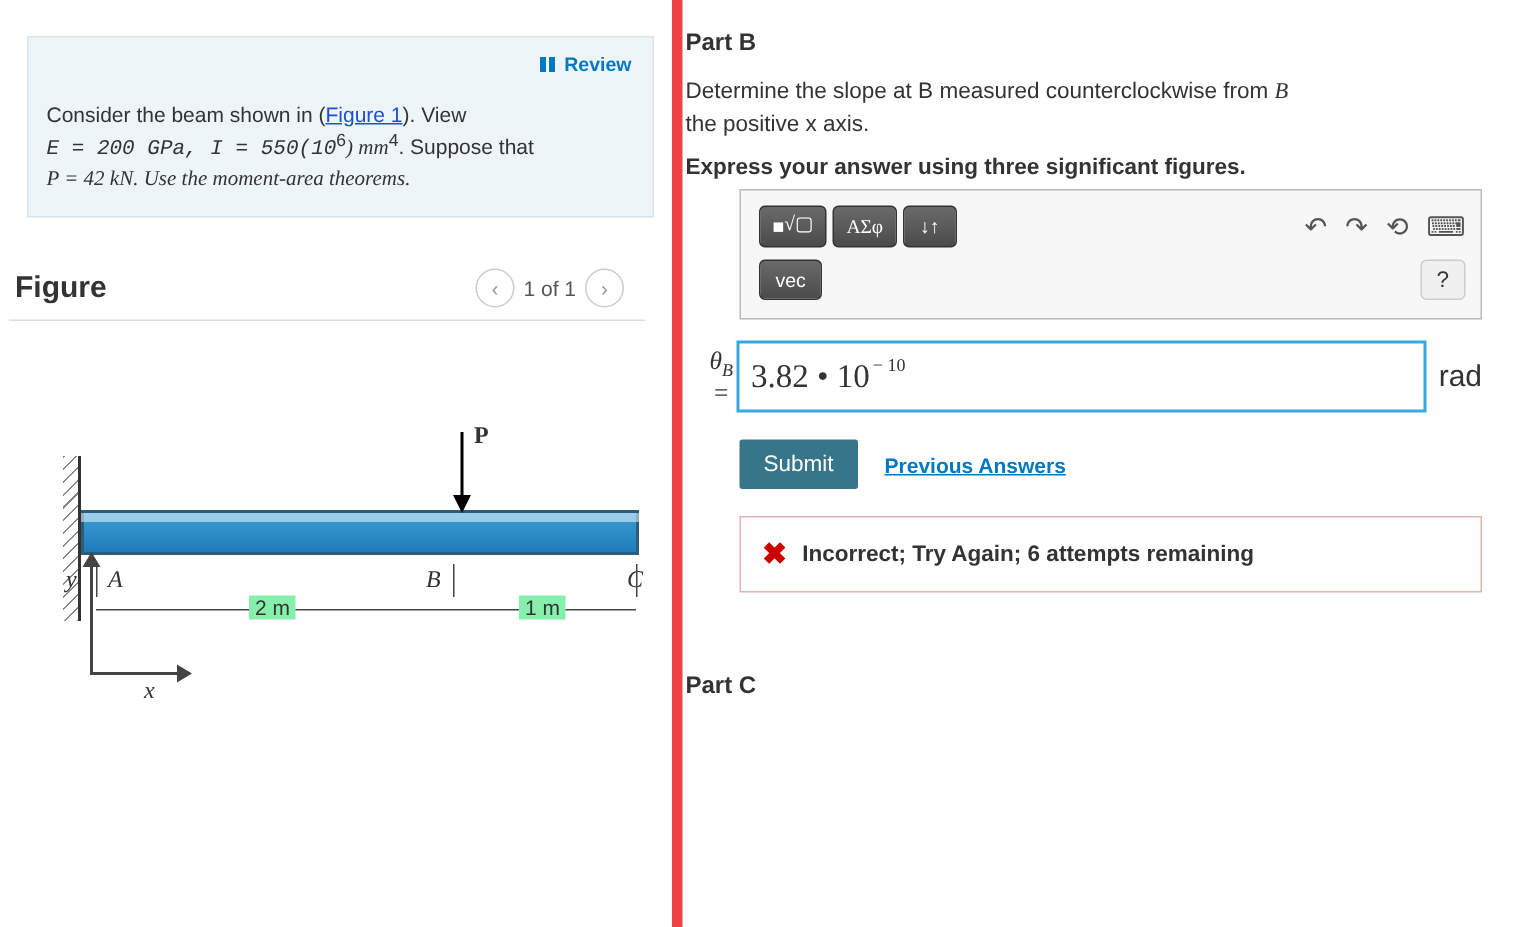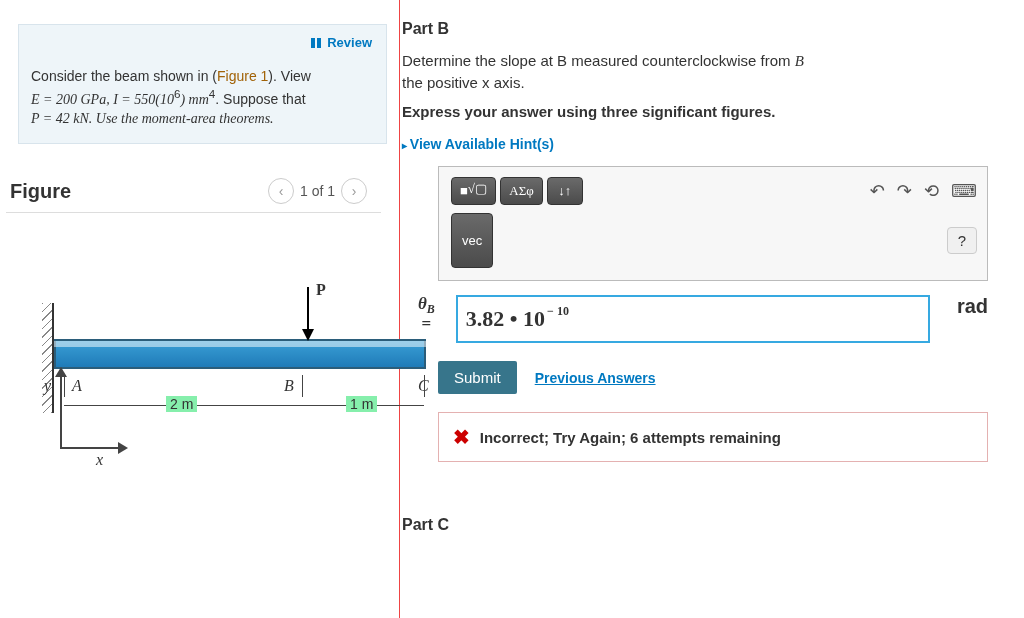--- a/index.html
+++ b/index.html
@@ -1,46 +1,46 @@
 <!DOCTYPE html>
 <html><head>
 <meta charset="utf-8">
 <style>
   * { box-sizing: border-box; margin: 0; padding: 0; }
   body { font-family: Arial, Helvetica, sans-serif; font-size: 14px; color: #333; background: #fff; }
   .page { display: flex; width: 1024px; height: 618px; }
-  .left { width: 400px; border-right: 1px solid #ef4444; position: relative; }
+  .left { width: 455px; border-right: 7px solid #ef4444; position: relative; }
   .right { flex: 1; padding: 0 0 0 0; }
   .problem-box { margin: 24px 12px 12px 18px; background: #eef5f9; border: 1px solid #d8e4ec; padding: 14px 12px 14px 12px; position: relative; }
   .review-link { position: absolute; top: 10px; right: 14px; color: #0079c1; font-weight: bold; font-size: 13px; }
   .review-icon { display:inline-block; vertical-align:middle; margin-right:4px;}
   .review-icon span{display:inline-block;width:4px;height:10px;background:#0079c1;margin-right:2px;}
   .problem-text { margin-top: 28px; font-size: 14px; line-height: 1.35; color:#333; }
-  .figure-link { color: #a16207; }
+  .figure-link { color: #1d4ed8; text-decoration: underline; }
   .figure-section { margin: 34px 12px 0 0; }
   .figure-header { display:flex; align-items:center; justify-content:space-between; padding: 0 14px 8px 4px; border-bottom: 1px solid #ddd; margin-left:6px; margin-right:6px;}
   .figure-title { font-size: 20px; font-weight: bold; }
   .figure-nav { display:flex; align-items:center; gap:6px; color:#555;}
   .nav-btn { width:26px;height:26px;border:1px solid #ccc;border-radius:50%;display:flex;align-items:center;justify-content:center;color:#999;background:#fff;font-size:14px;}
   .figure-canvas{ padding: 70px 16px 0 26px; }
   .part-title { font-size:16px; font-weight:bold; padding: 20px 0 12px 0; }
   .part-desc { font-size:15px; line-height:1.4; padding-right:20px;}
   .part-inst { font-size:15px; font-weight:bold; margin-top:10px;}
   .hints-link { color:#0079c1; font-weight:bold; font-size:14px; margin:16px 0 14px 0; display:block;}
   .hints-link::before{content:"▸ ";color:#0079c1;font-size:10px;}
   .answer-box { border:1px solid #bbb; background:#f7f7f7; margin: 6px 36px 14px 36px; padding: 10px 10px 12px 12px; }
   .toolbar { display:flex; justify-content:space-between; align-items:center; }
   .tool-left { display:flex; gap:4px;}
   .tool-right{ display:flex; gap:12px; align-items:center;}
   .tool-btn { background:linear-gradient(#6a6a6a,#4b4b4b); color:#fff; border:1px solid #333; border-radius:4px; padding:5px 8px; font-size:13px; min-width:36px; text-align:center; font-family: 'Times New Roman', serif;}
   .tool-icon { color:#555; font-size:18px;}
   .vec-row { margin-top:8px; display:flex; justify-content:space-between; align-items:center;}
-  .vec-btn { background:linear-gradient(#6a6a6a,#4b4b4b); color:#fff; border:1px solid #333; border-radius:4px; padding:19px 10px; font-size:13px;}
+  .vec-btn { background:linear-gradient(#6a6a6a,#4b4b4b); color:#fff; border:1px solid #333; border-radius:4px; padding:5px 10px; font-size:13px;}
   .help-btn { background:#f0f0f0; border:1px solid #ccc; border-radius:4px; padding:4px 10px; font-size:15px;}
-  .answer-row { display:flex; margin: 10px 36px 0 16px; gap:21px;font-weight:bold;}
+  .answer-row { display:flex; align-items:center; margin: 10px 36px 0 16px; gap:2px;}
   .theta-label { font-family:'Times New Roman',serif; font-style:italic; font-size:17px; text-align:center; line-height:1;}
   .theta-label sub{font-size:12px;}
   .answer-input { flex:1; border:2px solid #36a9e1; background:#fff; height:48px; font-size:22px; font-family:'Times New Roman',serif; padding: 0 8px; display:flex; align-items:center;}
   .answer-input .exp{ font-size:12px; position:relative; top:-8px; margin-left:2px;}
   .unit { font-size:20px; margin-left:6px;}
   .submit-row { margin: 18px 0 0 36px; display:flex; align-items:center; gap:18px;}
   .submit-btn { background:#37758b; color:#fff; border:none; padding:8px 16px; font-size:15px; border-radius:2px;}
   .prev-link { color:#0079c1; font-weight:bold; text-decoration:underline;}
   .feedback { margin: 18px 36px 0 36px; border:1px solid #e4b1b1; background:#fff; padding:12px 14px; font-size:15px; font-weight:bold; display:flex; align-items:center; gap:10px;}
   .feedback .x { color:#cc0000; font-size:20px;}
@@ -68,21 +68,21 @@
 <body>
 
 <div class="page">
   <div class="left">
     <div class="problem-box">
       <div class="review-link">
         <span class="review-icon"><span></span><span></span></span><span>Review</span>
       </div>
       <div class="problem-text">
         <span>Consider the beam shown in (</span><span class="figure-link">Figure 1</span><span>). View</span><br>
-        <span style="font-style:italic;font-family:Liberation Serif, serif;">E = 200 GPa, I = 550(10</span><sup>6</sup><span style="font-style:italic;font-family:'Times New Roman',serif;">) mm</span><sup>4</sup><span>.  Suppose that</span><br>
+        <span style="font-style:italic;font-family:Liberation Mono, monospace;">E = 200 GPa, I = 550(10</span><sup>6</sup><span style="font-style:italic;font-family:'Times New Roman',serif;">) mm</span><sup>4</sup><span>.  Suppose that</span><br>
         <span style="font-style:italic;font-family:'Times New Roman',serif;">P = 42 kN.  Use the moment-area theorems.</span>
       </div>
     </div>
 
     <div class="figure-section">
       <div class="figure-header">
         <div class="figure-title">Figure</div>
         <div class="figure-nav">
           <div class="nav-btn">‹</div>
           <div>1 of 1</div>
@@ -120,21 +120,20 @@
     </div>
   </div>
 
   <div class="right rsec">
     <div class="part-title">Part B</div>
     <div class="part-desc">
       <span>Determine the slope at B measured counterclockwise from</span> <span style="font-style:italic;font-family:'Times New Roman',serif;">B</span><br>
       <span>the positive x axis.</span>
     </div>
     <div class="part-inst">Express your answer using three significant figures.</div>
-    <a class="hints-link">View Available Hint(s)</a>
 
     <div class="answer-box">
       <div class="toolbar">
         <div class="tool-left">
           <div class="tool-btn"><span>■</span><span style="position:relative;top:-2px;">√▢</span></div>
           <div class="tool-btn">ΑΣφ</div>
           <div class="tool-btn">↓↑</div>
         </div>
         <div class="tool-right">
           <span class="tool-icon">↶</span>

